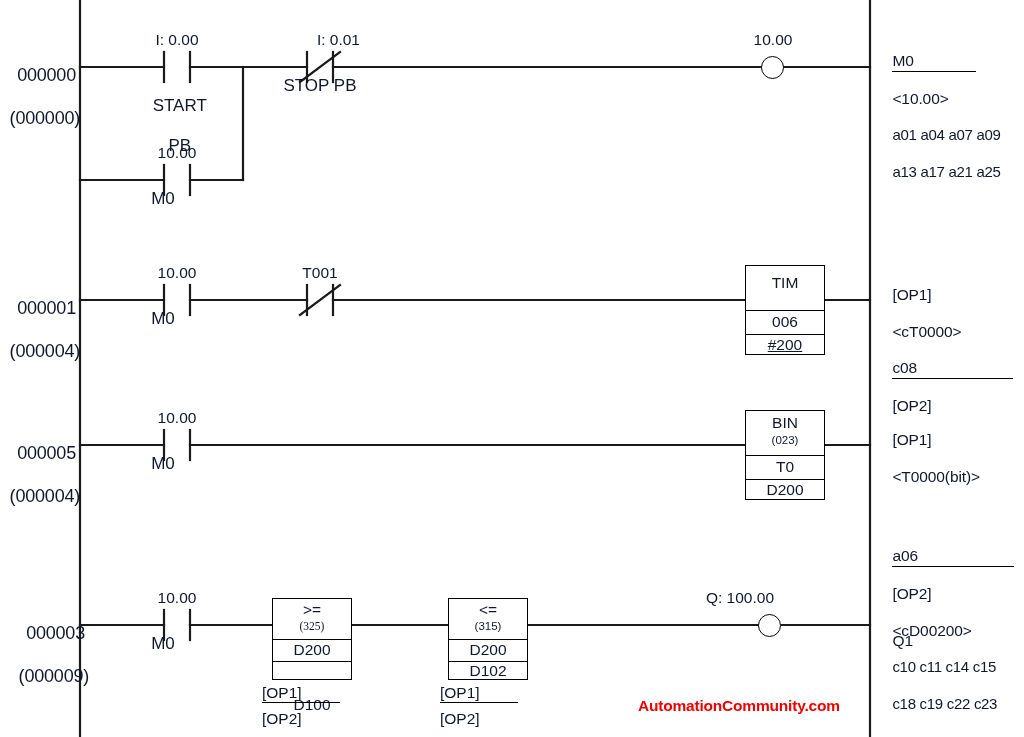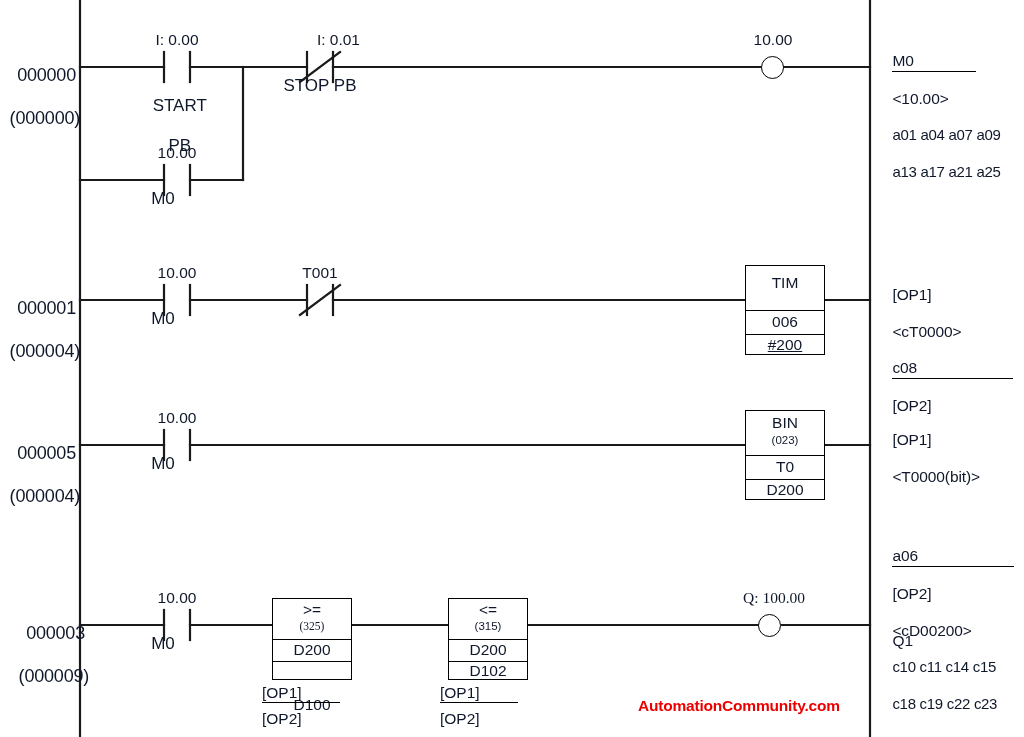--- a/index.html
+++ b/index.html
@@ -257,20 +257,20 @@
   <div class="lbl blk-name" style="left:0; top:2px;">&lt;=</div>
   <div class="lbl blk-code" style="left:0; top:21px;">(315)</div>
   <div class="blockrow" style="top:40px;"></div>
   <div class="lbl blk-op" style="left:0; top:42px;">D200</div>
   <div class="blockrow" style="top:62px;"></div>
   <div class="lbl blk-op" style="left:0; top:63px;">D102</div>
 </div>
 <div class="lbl opbox-lbl" style="left:440px; top:684px; border-bottom:1.6px solid #000; padding-right:38px;">[OP1]</div>
 <div class="lbl opbox-lbl" style="left:440px; top:710px;">[OP2]</div>
 
-<div class="lbl addr" style="left:722px; top:589px; width:104px;font-family:Liberation Serif, serif;">Q: 100.00</div>
+<div class="lbl addr" style="left:688px; top:589px; width:104px;">Q: 100.00</div>
 <div class="coil" style="left:758px; top:614px; width:23px; height:23px;"></div>
 
 <div class="lbl ann" style="left:884px; top:614px; width:140px;">
   <span>Q1</span>
 </div>
 
 <div class="lbl watermark" style="left:638px; top:697px;">AutomationCommunity.com</div>
 
 </body></html>

